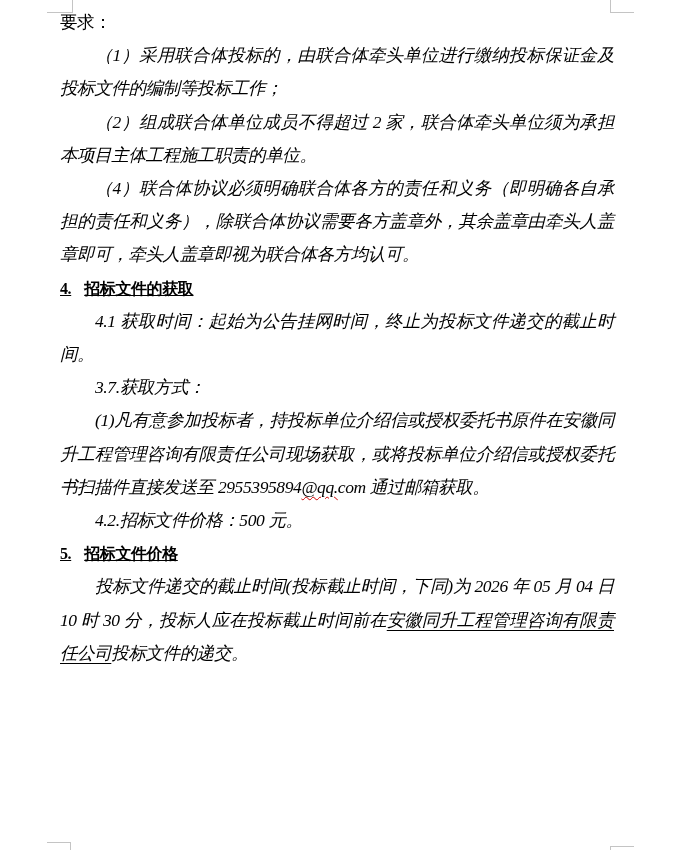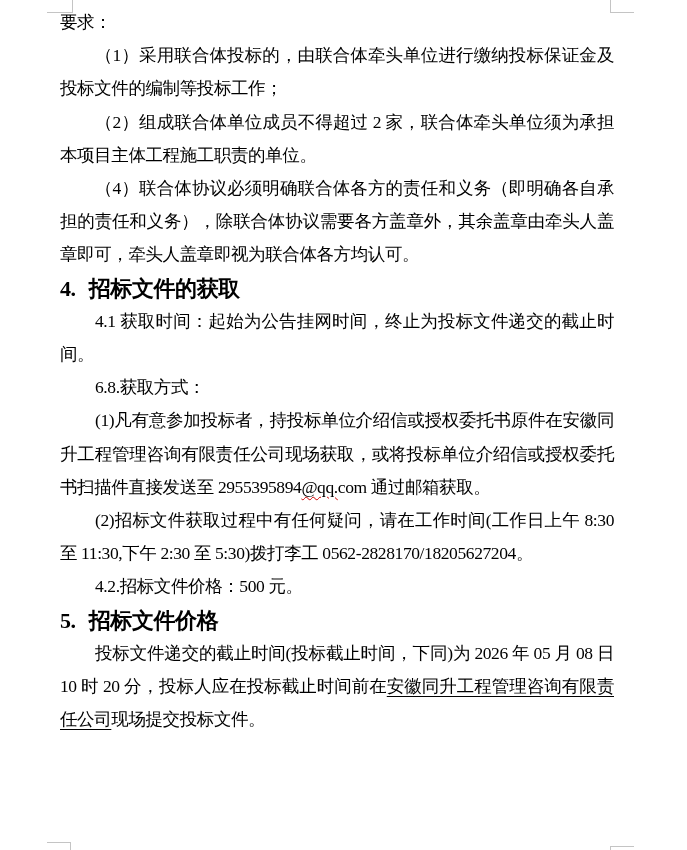--- a/index.html
+++ b/index.html
@@ -23,23 +23,23 @@
     position: absolute;
     left: 60px;
     top: 6px;
     width: 554px;
     font-size: 17.5px;
     line-height: 33.2px;
     letter-spacing: -0.4px;
     text-align: justify;
   }
   p.para { margin: 0; }
-  p.body  { text-indent: 2em; }
+  p.body  { text-indent: 2em; font-style: italic; }
   p.flush { text-indent: 0; }
-  p.heading { text-indent: 0; font-weight: bold; font-size: 22px; }
+  p.heading { text-indent: 0; font-weight: bold; font-size: 16px; text-decoration: underline; }
   .seg-heading-num { margin-right: 13px; }
   .seg-underline {
     text-decoration: underline;
     text-underline-offset: 4px;
     text-decoration-thickness: 1px;
   }
   .seg-spellcheck {
     text-decoration-line: underline;
     text-decoration-style: wavy;
     text-decoration-color: #cc0000;
@@ -55,19 +55,18 @@
 <div class="crop crop-bl"></div>
 <div class="crop crop-br"></div>
 
 <div class="doc-body">
     <p class="para flush"><span class="seg-plain">要求：</span></p>
     <p class="para body"><span class="seg-plain">（1）采用联合体投标的，由联合体牵头单位进行缴纳投标保证金及投标文件的编制等投标工作；</span></p>
     <p class="para body"><span class="seg-plain">（2）组成联合体单位成员不得超过 2 家，联合体牵头单位须为承担本项目主体工程施工职责的单位。</span></p>
     <p class="para body"><span class="seg-plain">（4）联合体协议必须明确联合体各方的责任和义务（即明确各自承担的责任和义务），除联合体协议需要各方盖章外，其余盖章由牵头人盖章即可，牵头人盖章即视为联合体各方均认可。</span></p>
     <p class="para heading"><span class="seg-heading-num">4.</span><span class="seg-heading-title">招标文件的获取</span></p>
     <p class="para body"><span class="seg-plain">4.1 获取时间：起始为公告挂网时间，终止为投标文件递交的截止时间。</span></p>
-    <p class="para body"><span class="seg-plain">6.8.获取方式：</span></p>
+    <p class="para body"><span class="seg-plain">3.7.获取方式：</span></p>
     <p class="para body"><span class="seg-plain">(1)凡有意参加投标者，持投标单位介绍信或授权委托书原件在安徽同升工程管理咨询有限责任公司现场获取，或将投标单位介绍信或授权委托书扫描件直接发送至 2955395894</span><span class="seg-spellcheck">@qq.</span><span class="seg-plain">com 通过邮箱获取。</span></p>
-    <p class="para body"><span class="seg-plain">(2)招标文件获取过程中有任何疑问，请在工作时间(工作日上午 8:30 至 11:30,下午 2:30 至 5:30)拨打李工  0562-2828170/18205627204。</span></p>
     <p class="para body"><span class="seg-plain">4.2.招标文件价格：500 元。</span></p>
     <p class="para heading"><span class="seg-heading-num">5.</span><span class="seg-heading-title">招标文件价格</span></p>
-    <p class="para body"><span class="seg-plain">投标文件递交的截止时间(投标截止时间，下同)为  2026 年 05 月 08 日 10 时 20 分，投标人应在投标截止时间前在</span><span class="seg-underline">安徽同升工程管理咨询有限责任公司</span><span class="seg-plain">现场提交投标文件。</span></p>
+    <p class="para body"><span class="seg-plain">投标文件递交的截止时间(投标截止时间，下同)为  2026 年 05 月 04 日 10 时 30 分，投标人应在投标截止时间前在</span><span class="seg-underline">安徽同升工程管理咨询有限责任公司</span><span class="seg-plain">投标文件的递交。</span></p>
   </div>
 
 </body></html>

